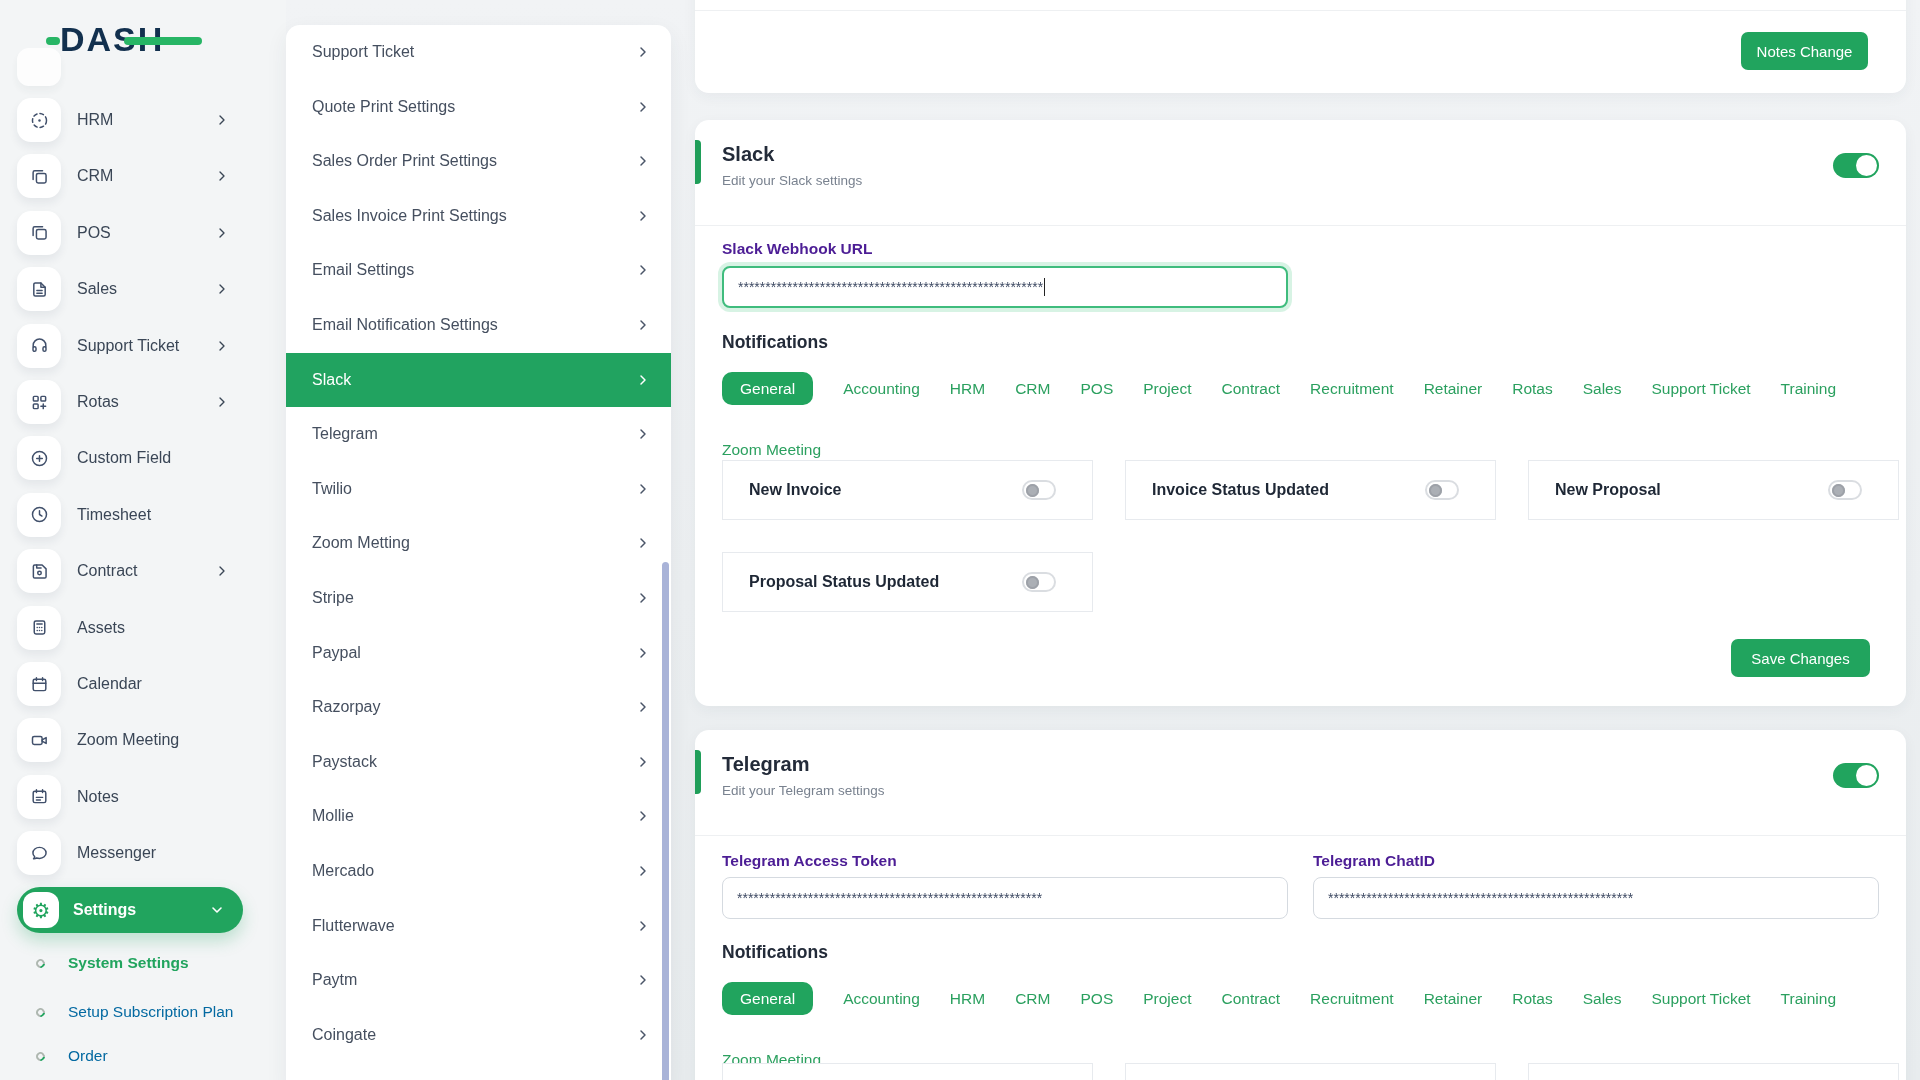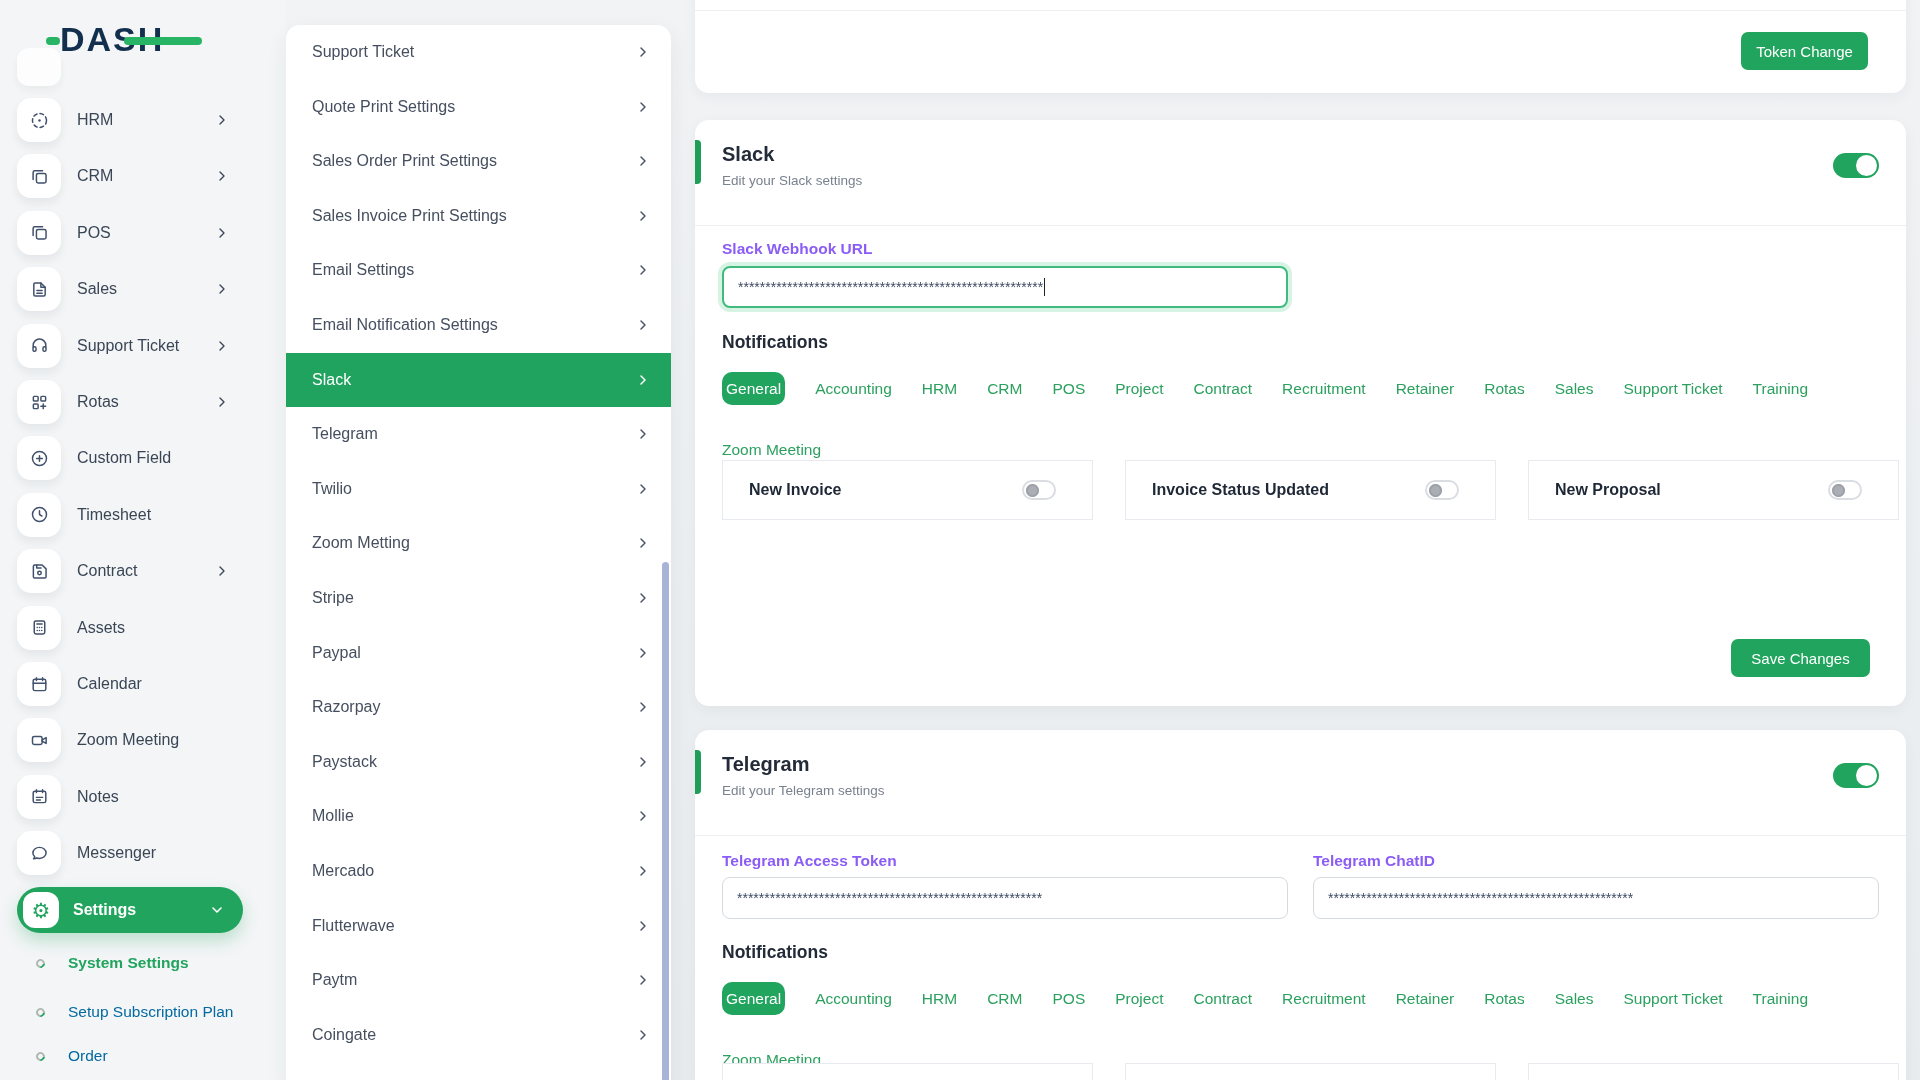--- a/index.html
+++ b/index.html
@@ -48,29 +48,29 @@
   .card { position:absolute; left:695px; width:1211px; background:#ffffff; border-radius:14px;
           box-shadow:0 4px 14px rgba(40,55,75,.05); }
   .card-divider { position:absolute; left:0; width:1211px; height:1px; background:#eef0f2; }
   .accent-bar { position:absolute; left:0; top:20px; width:6px; height:44px; background:#1f9e59; border-radius:0 4px 4px 0; }
   .card-title { position:absolute; left:27px; font-size:20px; font-weight:700; color:#232b39; }
   .card-subtitle { position:absolute; left:27px; font-size:13.5px; color:#79828f; }
   .switch-on { position:absolute; right:27px; width:46px; height:25px; background:#21a45e; border-radius:13px; cursor:pointer; }
   .switch-on .knob { position:absolute; right:2px; top:2px; width:21px; height:21px; background:#ffffff; border-radius:50%; }
   .btn-green { position:absolute; background:#21a45e; color:#ffffff; font-size:15px; font-weight:500;
                border:none; border-radius:7px; height:38px; display:flex; align-items:center; justify-content:center; cursor:pointer; }
-  .field-label { position:absolute; font-size:15.5px; font-weight:600; color:#8b5cf6; }
+  .field-label { position:absolute; font-size:15.5px; font-weight:600; color:#4c1d95; }
   .text-field { position:absolute; height:42px; width:566px; background:#fff; border:1px solid #d5dae0; border-radius:8px;
                 display:flex; align-items:center; padding:0 14px; font-size:14px; color:#3e4a63; overflow:hidden; white-space:nowrap; }
   .text-field.focused { border:2px solid #3fbc7d; box-shadow:0 0 0 4px rgba(72,199,133,.22); }
   .caret { display:inline-block; width:1px; height:18px; background:#222; margin-left:1px; }
   .section-label { position:absolute; left:27px; font-size:17.5px; font-weight:700; color:#232b39; }
   .tabs { position:absolute; left:27px; width:1157px; display:flex; flex-wrap:wrap; column-gap:30px; row-gap:14px; align-items:center; }
   .tab { font-size:15.5px; color:#2ba05f; line-height:33px; white-space:nowrap; cursor:pointer; }
-  .tab.active { background:#21a45e; color:#fff; border-radius:10px; padding:0 4px; font-weight:500; }
+  .tab.active { background:#21a45e; color:#fff; border-radius:10px; padding:0 18px; font-weight:500; }
   .tab-break { flex-basis:100%; height:0; }
   .toggle-grid { position:absolute; left:27px; width:1157px; display:grid; grid-template-columns:371px 371px 371px;
                  column-gap:22px; row-gap:2px;gap:32px; }
   .toggle-card { height:60px; border:1px solid #e7eaee; background:#fff; position:relative; display:flex; align-items:center; }
   .toggle-card .tc-label { margin-left:26px; font-size:16px; font-weight:700; color:#1e2735; }
   .switch-off { position:absolute; right:36px; width:34px; height:20px; border:2px solid #dadde1; background:#fff; border-radius:11px; cursor:pointer; }
   .switch-off .knob { position:absolute; left:2px; top:1.5px; width:13px; height:13px; background:#abafb5; border-radius:50%;
                       box-shadow:inset 0 0 0 2px #9da1a8; }
   .toggle-card.shell { border:1px solid #e7eaee; }
   svg.icn { display:block; }
@@ -443,21 +443,21 @@
           </span>
         </div>
         <div class="menu-row" style="top: 1037.4px;">
     </div>
       </div>
     <div class="panel-scrollbar"></div>
   </aside>
 
   <section class="card" style="top:-50px; height:143px;">
     <div class="card-divider" style="top:60px;"></div>
-    <button class="btn-green" style="top:82px; right:38px; width:127px;">Token Change</button>
+    <button class="btn-green" style="top:82px; right:38px; width:127px;">Notes Change</button>
   </section>
 
   <section class="card" style="top:120px; height:586px;">
     <div class="accent-bar"></div>
     <h2 class="card-title" style="top:23px;">Slack</h2>
     <div class="card-subtitle" style="top:53px;">Edit your Slack settings</div>
     <div class="switch-on" style="top:33px;">
         <span class="knob"></span>
       </div>
     <div class="card-divider" style="top:105px;"></div>
@@ -499,20 +499,26 @@
     <span class="switch-off">
             <span class="knob"></span>
           </span>
         </div>
         <div class="toggle-card">
           <span class="tc-label">New Proposal</span>
     <span class="switch-off">
             <span class="knob"></span>
           </span>
         </div>
+        <div class="toggle-card">
+          <span class="tc-label">Proposal Status Updated</span>
+    <span class="switch-off">
+            <span class="knob"></span>
+          </span>
+        </div>
       </div>
 
     <button class="btn-green" style="top:519px; right:36px; width:139px;">Save Changes</button>
   </section>
 
   <section class="card" style="top:730px; height:430px;">
     <div class="accent-bar"></div>
     <h2 class="card-title" style="top:23px;">Telegram</h2>
     <div class="card-subtitle" style="top:53px;text-align:right;">Edit your Telegram settings</div>
     <div class="switch-on" style="top:33px;">

